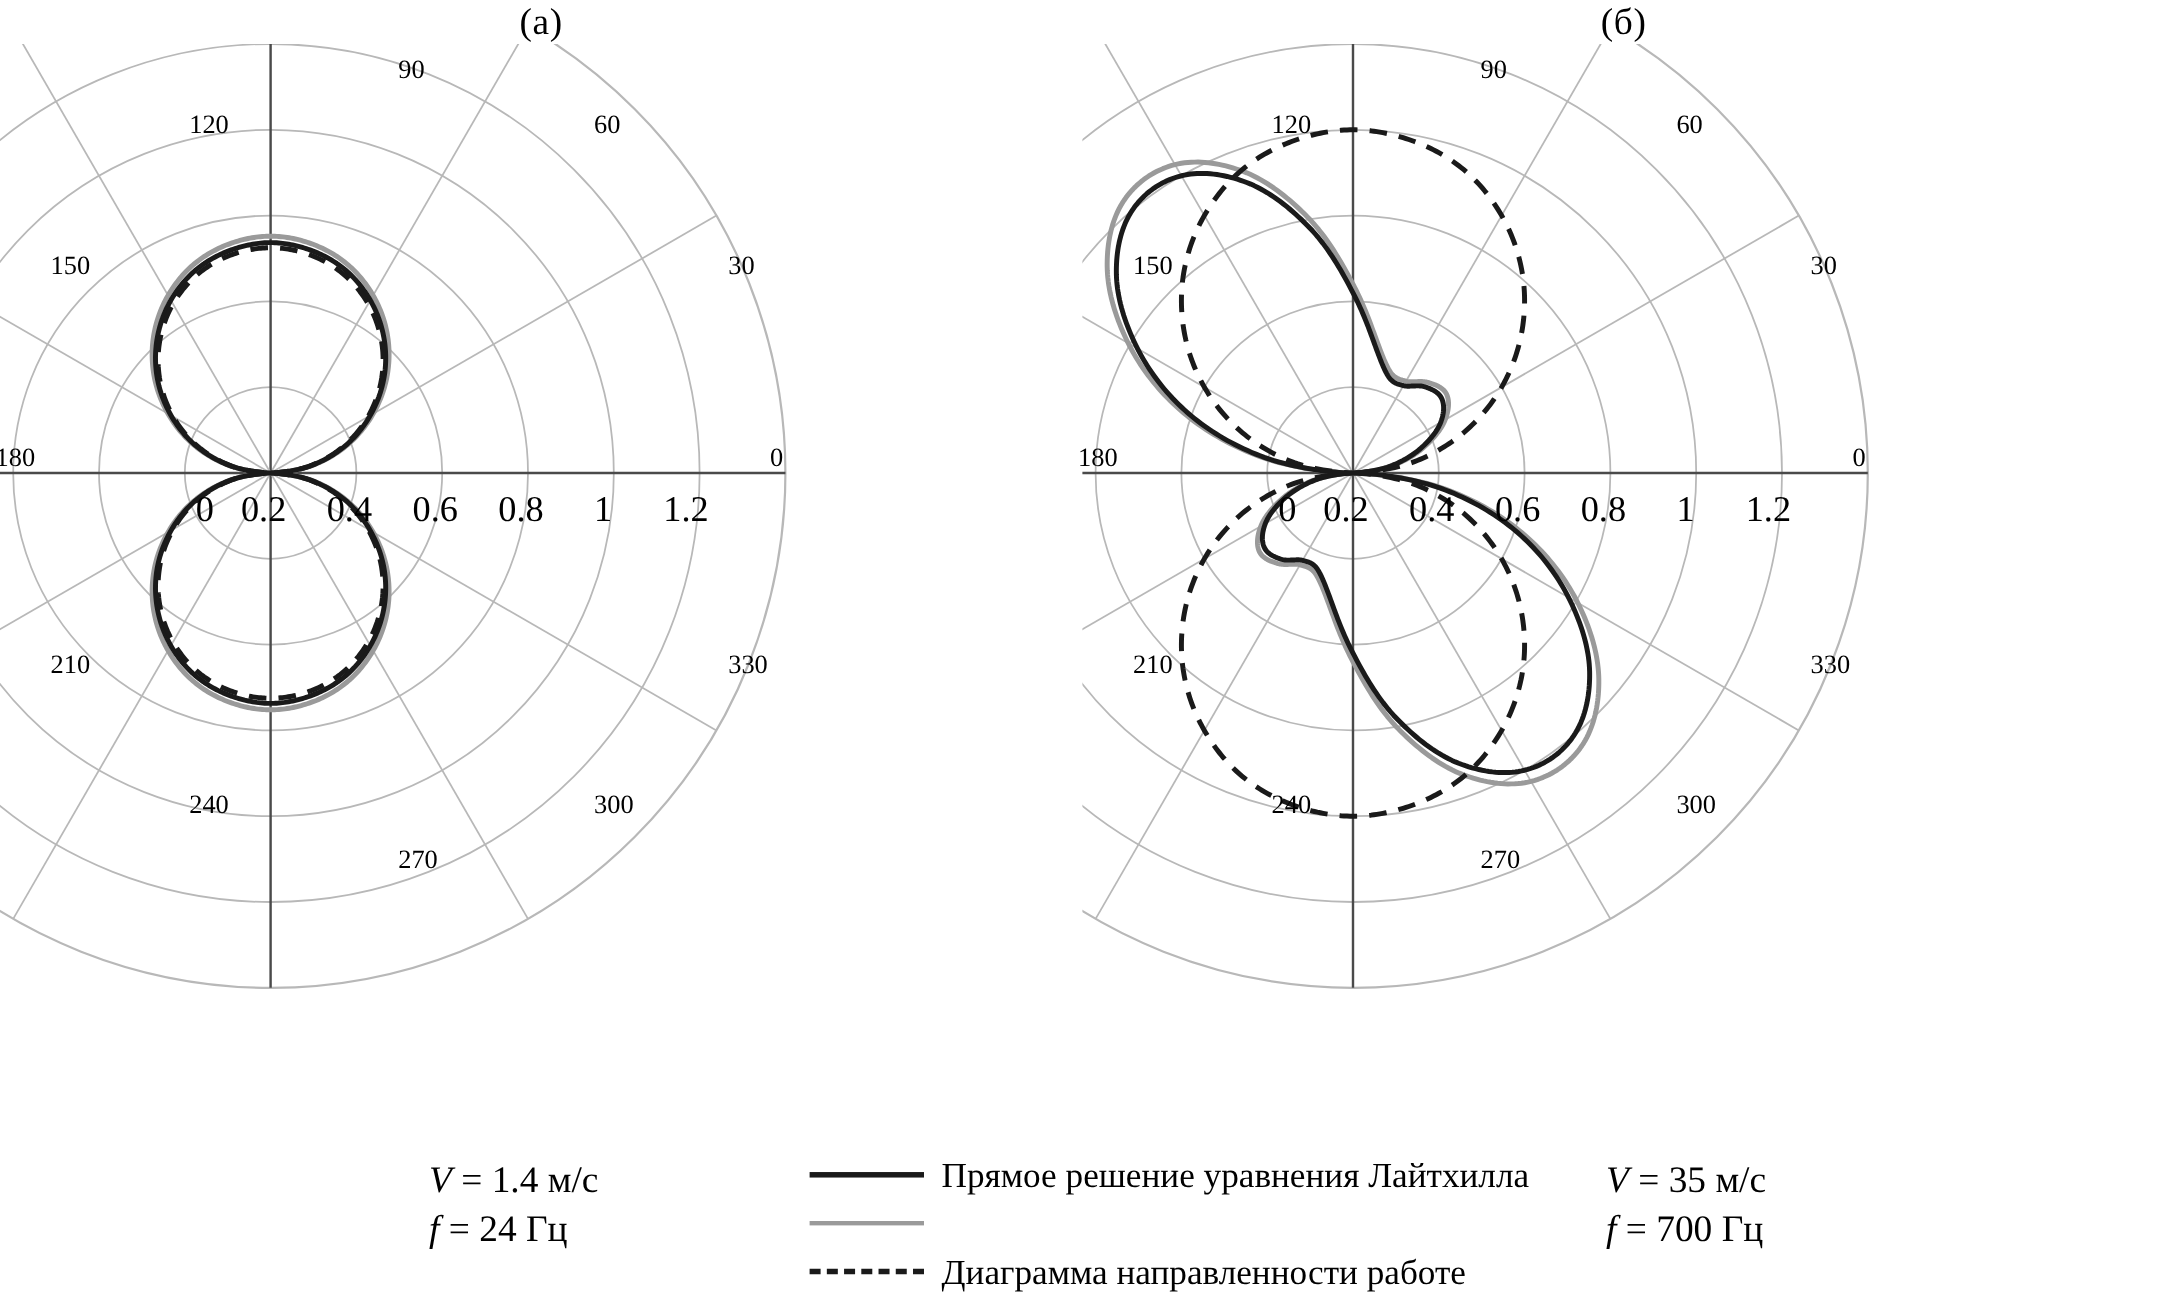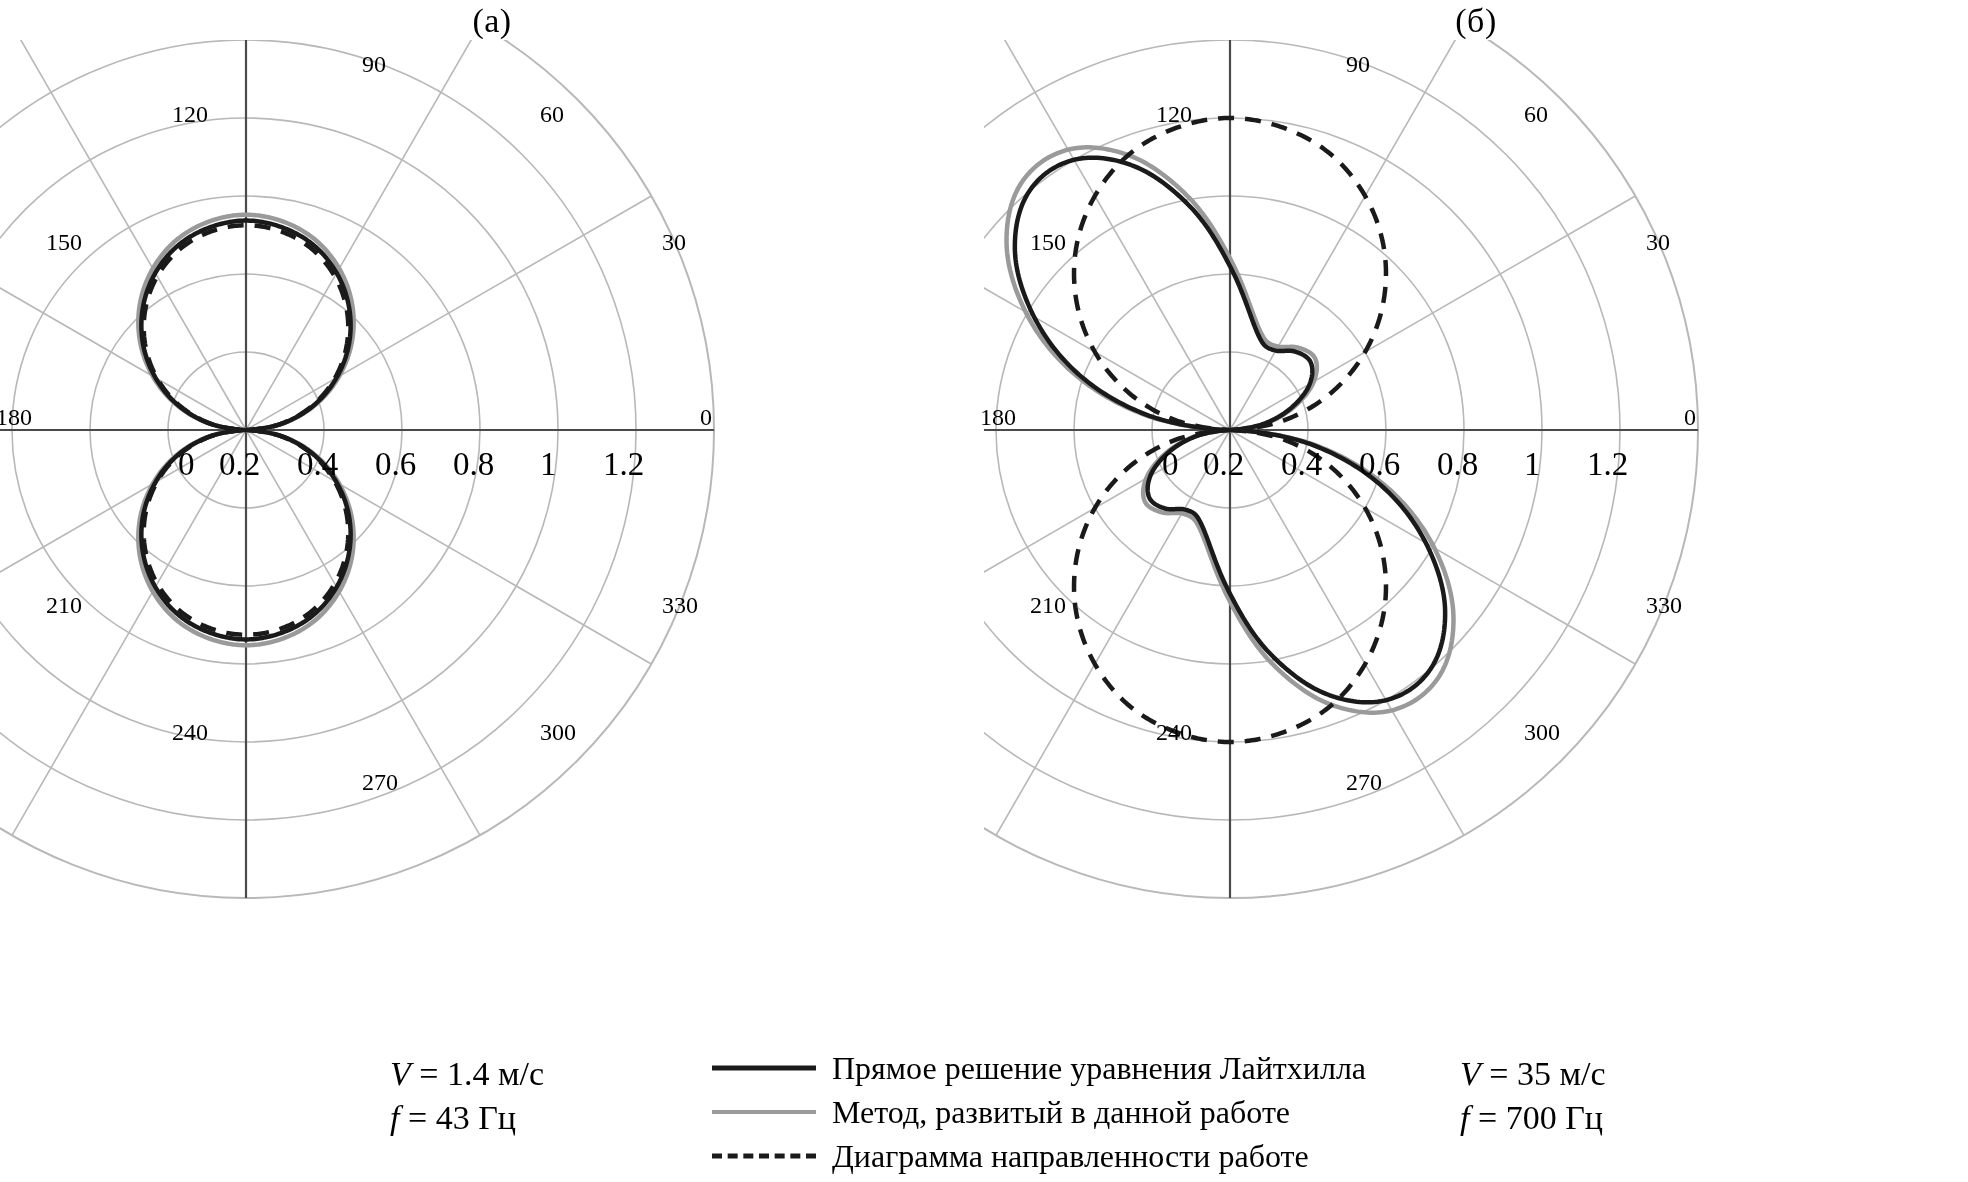--- a/index.html
+++ b/index.html
@@ -77,21 +77,21 @@
     font-size: 34px;
     line-height: 44px;
   }
   .caption-a { left: 390px; top: 42px; }
   .caption-b { left: 1460px; top: 42px; }
   .caption-line { white-space: nowrap; }
   .ital { font-style: italic; }
 
   .legend {
     position: absolute;
-    left: 712px;
+    left: 736px;
     top: 36px;
     width: 720px;
   }
   .legend-row {
     display: flex;
     align-items: center;
     height: 44px;
   }
   .legend-swatch {
     width: 104px;
@@ -226,36 +226,35 @@
     </div>
   </div>
 
   <div class="bottom-area">
 
     <div class="caption-block caption-a">
       <div class="caption-line">
         <span class="ital">V</span><span> = 1.4 м/с</span>
       </div>
       <div class="caption-line">
-        <span class="ital">f</span><span> = 43 Гц</span>
+        <span class="ital">f</span><span> = 24 Гц</span>
       </div>
     </div>
 
     <div class="legend">
       <div class="legend-row">
         <span class="legend-swatch sw-solid-dark">
             <span class="bar"></span>
           </span>
         <span class="legend-text">Прямое решение уравнения Лайтхилла</span>
       </div>
       <div class="legend-row">
         <span class="legend-swatch sw-solid-gray">
             <span class="bar"></span>
           </span>
-        <span class="legend-text">Метод, развитый в данной работе</span>
       </div>
       <div class="legend-row">
         <span class="legend-swatch sw-dashed">
             <span class="bar"></span>
           </span>
         <span class="legend-text">Диаграмма направленности работе</span>
       </div>
     </div>
 
     <div class="caption-block caption-b">

